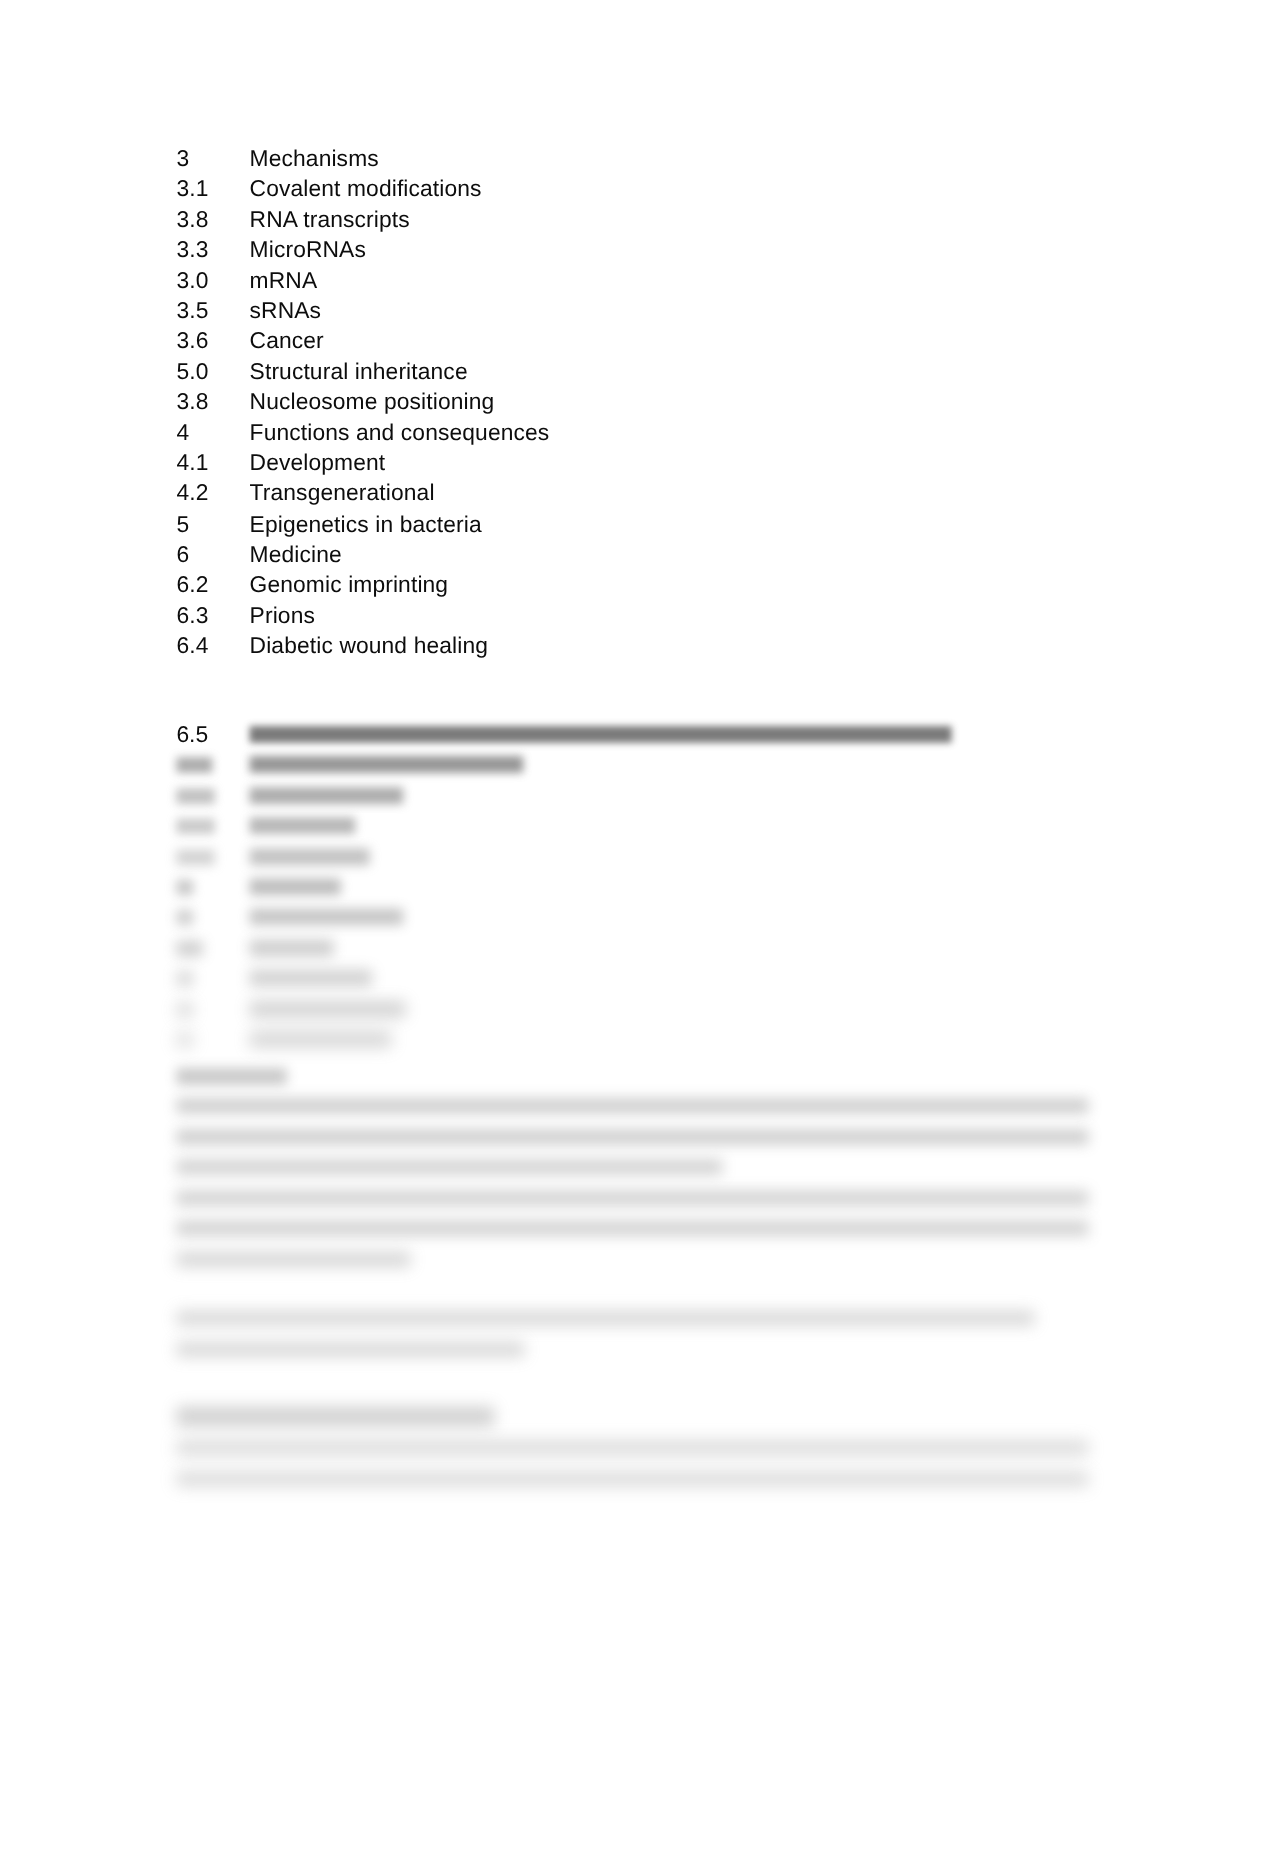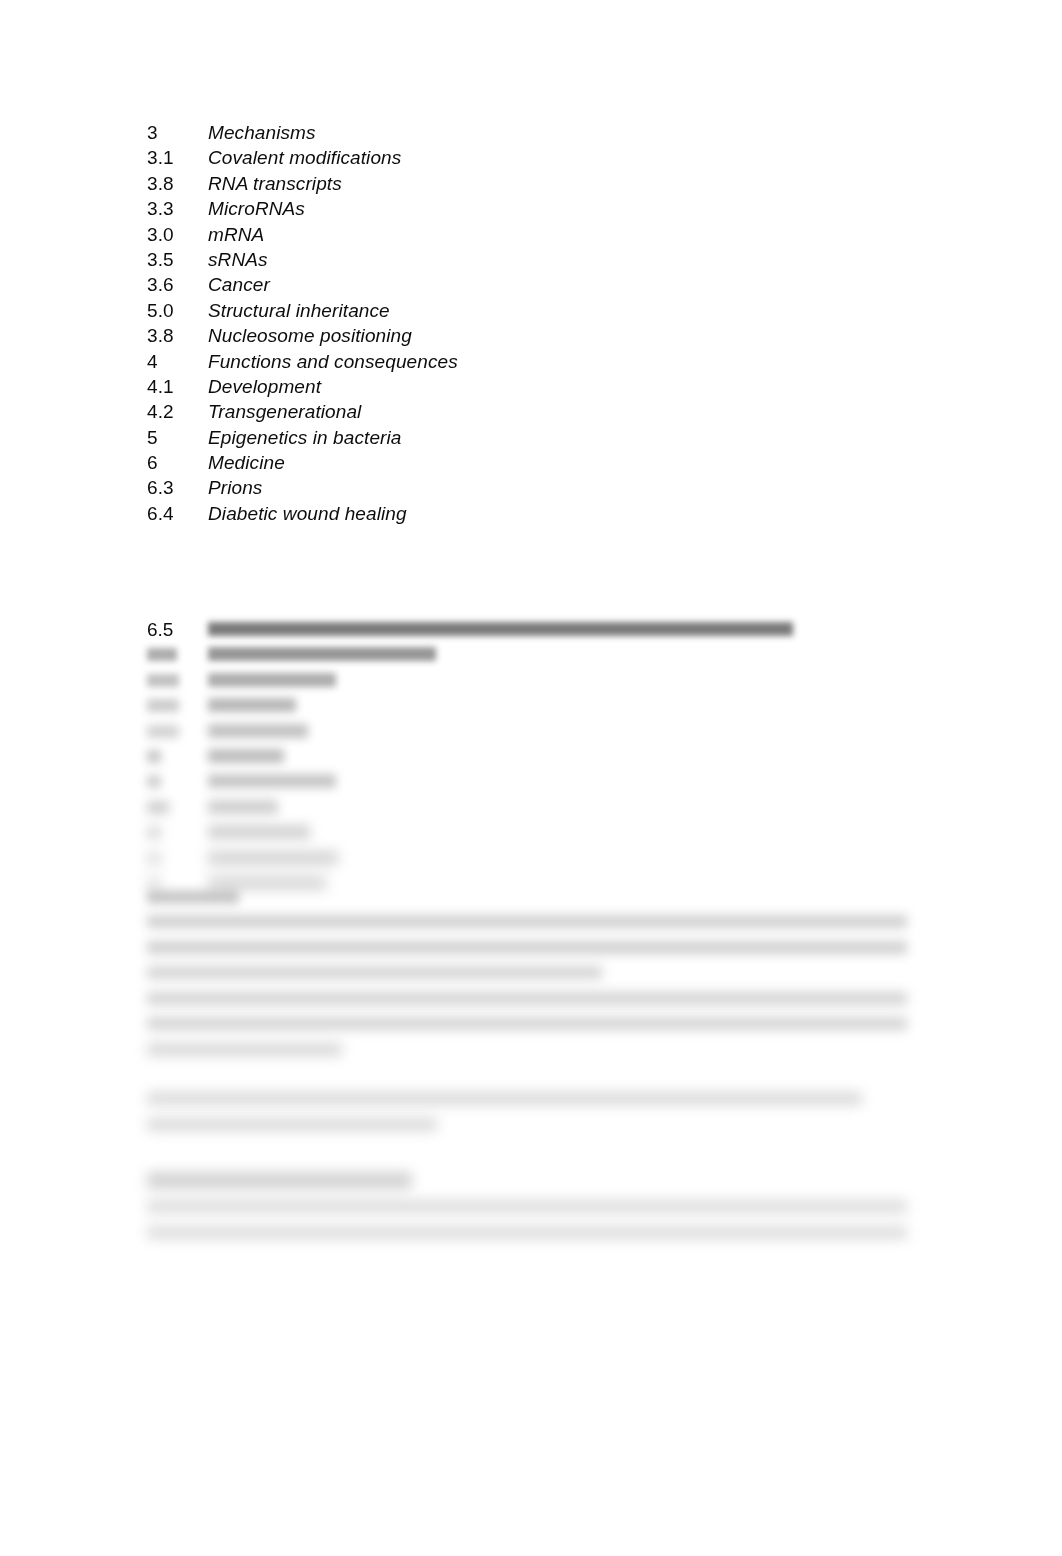--- a/index.html
+++ b/index.html
@@ -34,28 +34,27 @@
     color: #0d0d0d;
     letter-spacing: 0.1px;
   }
   .toc-num {
     width: 61px;
     flex: 0 0 61px;
     white-space: nowrap;
   }
   .toc-label {
     white-space: nowrap;
-    font-style: italic;
   }
 
   
   .blur-zone {
     position: absolute;
     left: 0;
-    top: 617px;
+    top: 600px;
     width: 1062px;
   }
   .b-row {
     position: relative;
     height: 25.4px;
     line-height: 25.4px;
     font-size: 19px;
     color: #0d0d0d;
     white-space: nowrap;
   }
@@ -150,20 +149,24 @@
     </div>
     <div class="toc-row">
       <span class="toc-num">5</span>
       <span class="toc-label">Epigenetics in bacteria</span>
     </div>
     <div class="toc-row">
       <span class="toc-num">6</span>
       <span class="toc-label">Medicine</span>
     </div>
     <div class="toc-row">
+      <span class="toc-num">6.2</span>
+      <span class="toc-label">Genomic imprinting</span>
+    </div>
+    <div class="toc-row">
       <span class="toc-num">6.3</span>
       <span class="toc-label">Prions</span>
     </div>
     <div class="toc-row">
       <span class="toc-num">6.4</span>
       <span class="toc-label">Diabetic wound healing</span>
     </div>
   </div>
 
   <div class="blur-zone">

